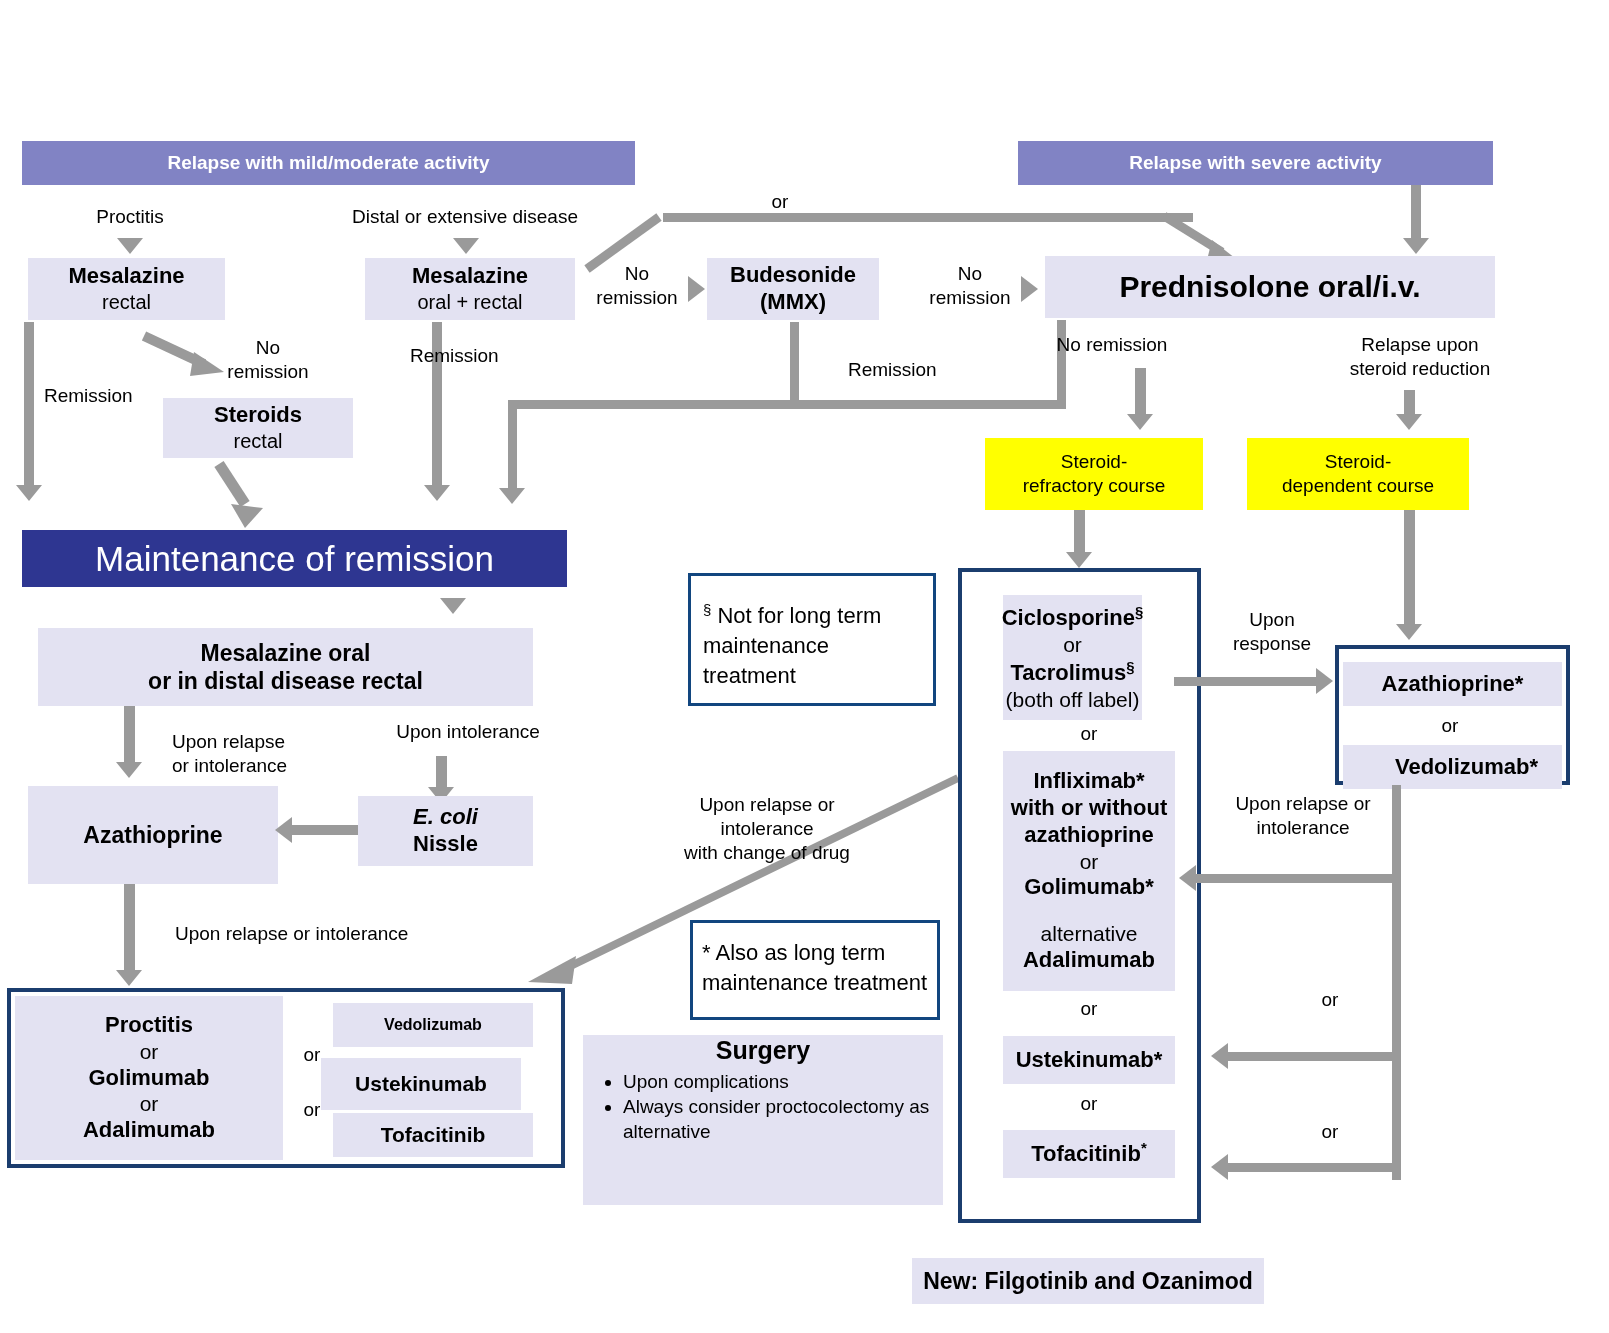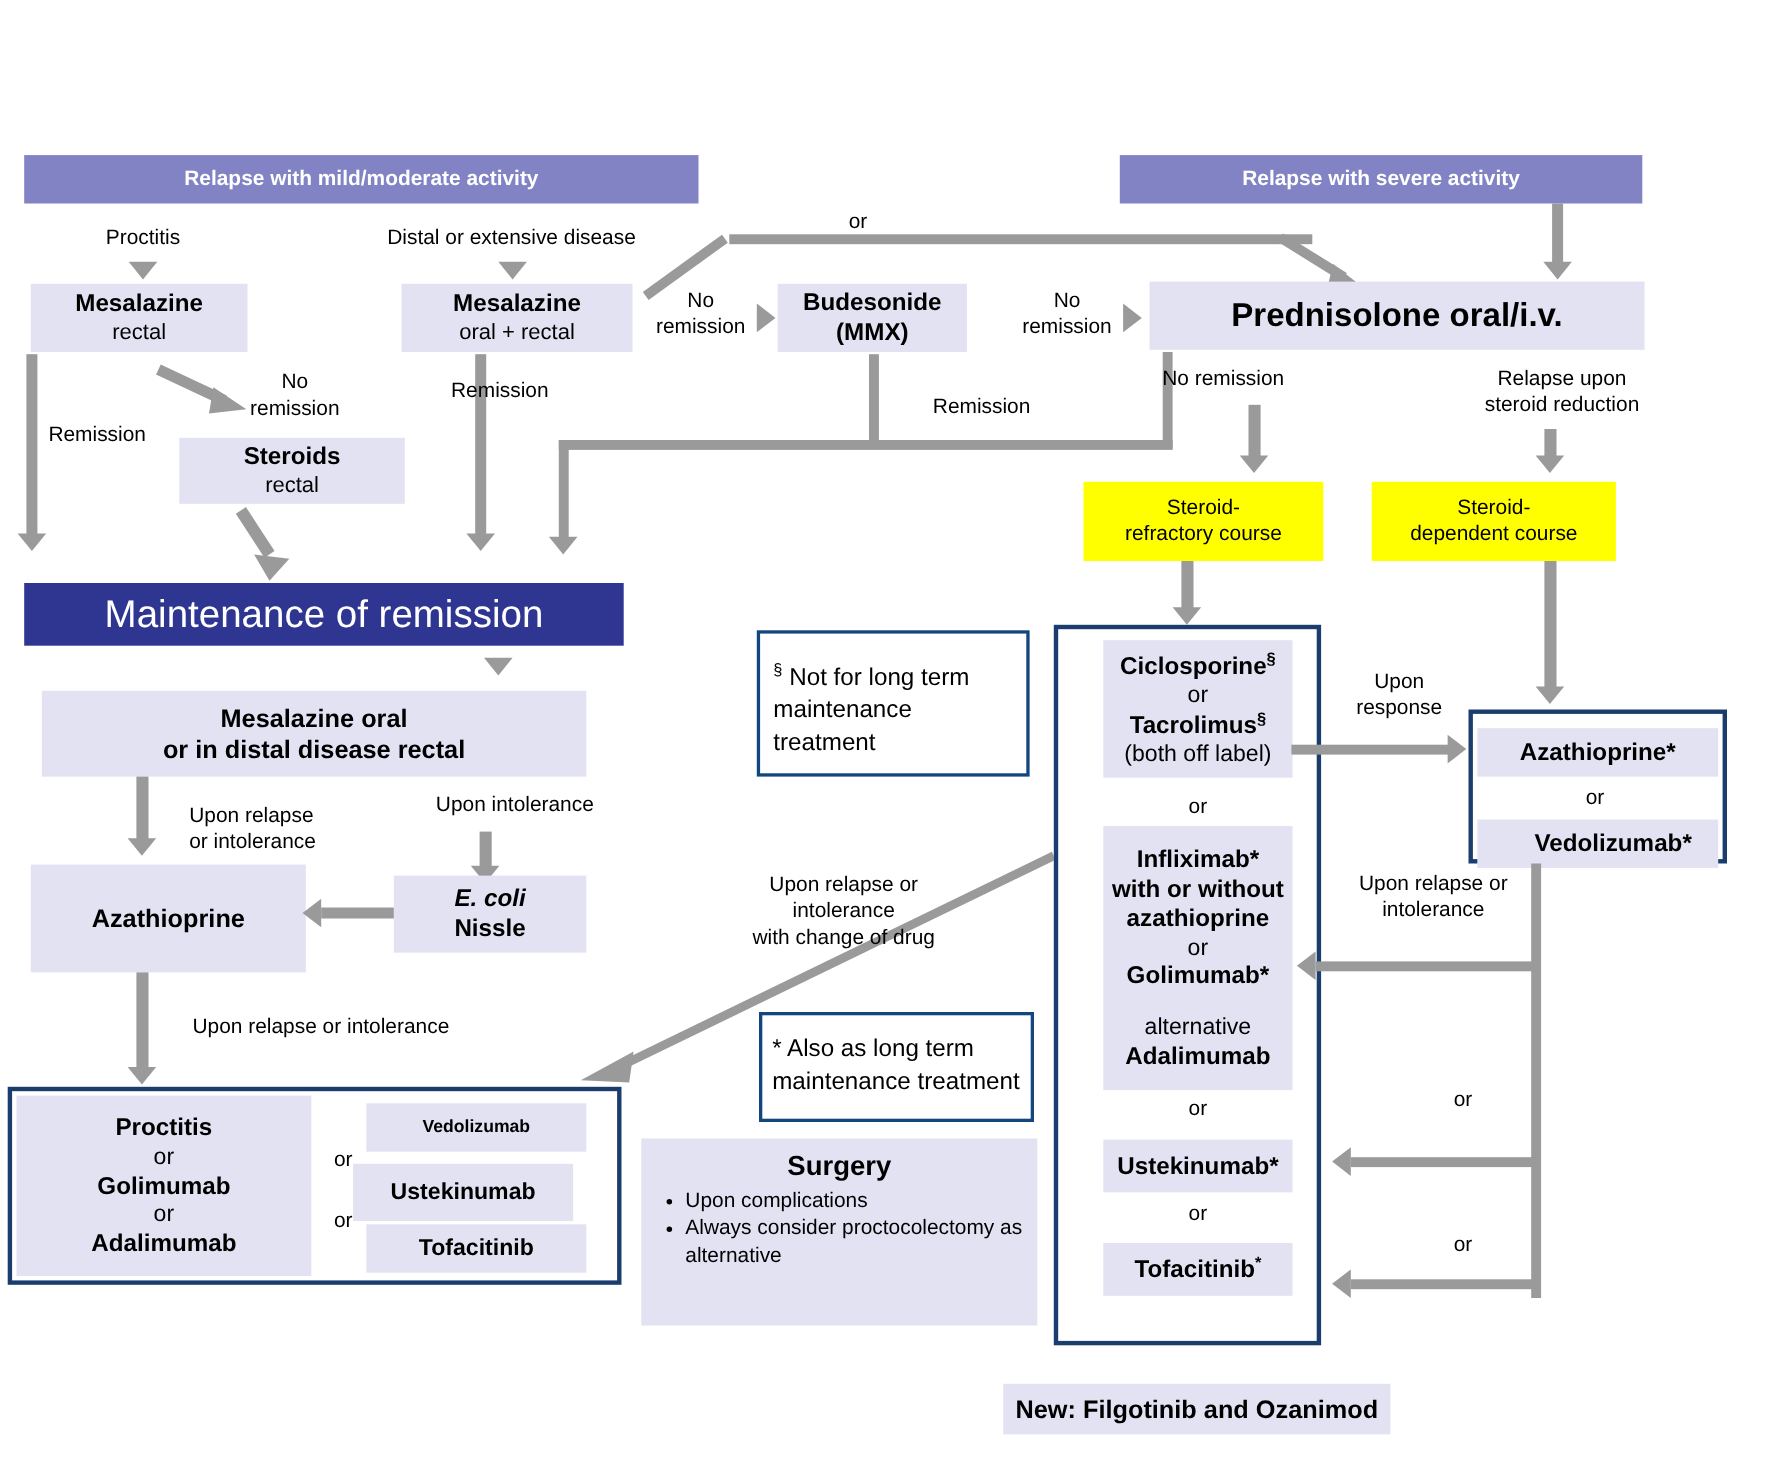--- a/index.html
+++ b/index.html
@@ -116,21 +116,21 @@
 
   <div class="abs" style="left:140px;top:330px;width:90px;height:48px;">
     <svg width="90" height="48" style="display:block;">
       <line x1="4" y1="6" x2="64" y2="34" stroke="#9a9a9a" stroke-width="10"></line>
       <polygon points="54,22 84,42 50,46" fill="#9a9a9a"></polygon>
     </svg>
   </div>
   <div class="abs lbl" style="left:208px;top:336px;width:120px;white-space:pre-line;">No
 remission</div>
 
-  <div class="abs lav" style="left:163px;top:398px;width:205px;height:60px;font-size:22px;">
+  <div class="abs lav" style="left:163px;top:398px;width:190px;height:60px;font-size:22px;">
     <div class="b">Steroids</div>
     <div class="n" style="font-size:20px;">rectal</div>
   </div>
 
   <div class="abs" style="left:205px;top:460px;width:70px;height:70px;">
     <svg width="70" height="70" style="display:block;">
       <line x1="14" y1="4" x2="40" y2="44" stroke="#9a9a9a" stroke-width="11"></line>
       <polygon points="26,44 58,48 40,68" fill="#9a9a9a"></polygon>
     </svg>
   </div>
@@ -243,31 +243,31 @@
     <span class="sup">§</span>
     <span>Not for long term maintenance treatment</span>
   </div>
 
   <div class="abs frame-thin" style="left:690px;top:920px;width:250px;height:100px;"></div>
   <div class="abs lbl lbl-l" style="left:702px;top:938px;width:232px;font-size:22px;line-height:1.35;">
     <span>*</span>
     <span>Also as long term maintenance treatment</span>
   </div>
 
-  <div class="abs lav" style="left:583px;top:1035px;width:360px;height:170px;justify-content:flex-start;padding-top:10px;">
+  <div class="abs lav" style="left:583px;top:1035px;width:360px;height:170px;justify-content:flex-start;">
     <div class="b" style="font-size:25px;margin-bottom:4px;">Surgery</div>
     <ul class="bullets" style="align-self:stretch;margin-left:14px;">
       <li>Upon complications</li>
       <li>Always consider proctocolectomy as alternative</li>
     </ul>
   </div>
 
   <div class="abs frame" style="left:958px;top:568px;width:243px;height:655px;"></div>
 
-  <div class="abs lav" style="left:1003px;top:582px;width:172px;height:125px;font-size:22px;">
+  <div class="abs lav" style="left:1003px;top:595px;width:139px;height:125px;font-size:22px;">
     <div class="b">
       <span>Ciclosporine</span><span class="sup">§</span>
     </div>
     <div class="n" style="font-size:21px;">or</div>
     <div class="b">
       <span>Tacrolimus</span><span class="sup">§</span>
     </div>
     <div class="n" style="font-size:21px;">(both off label)</div>
   </div>
 

